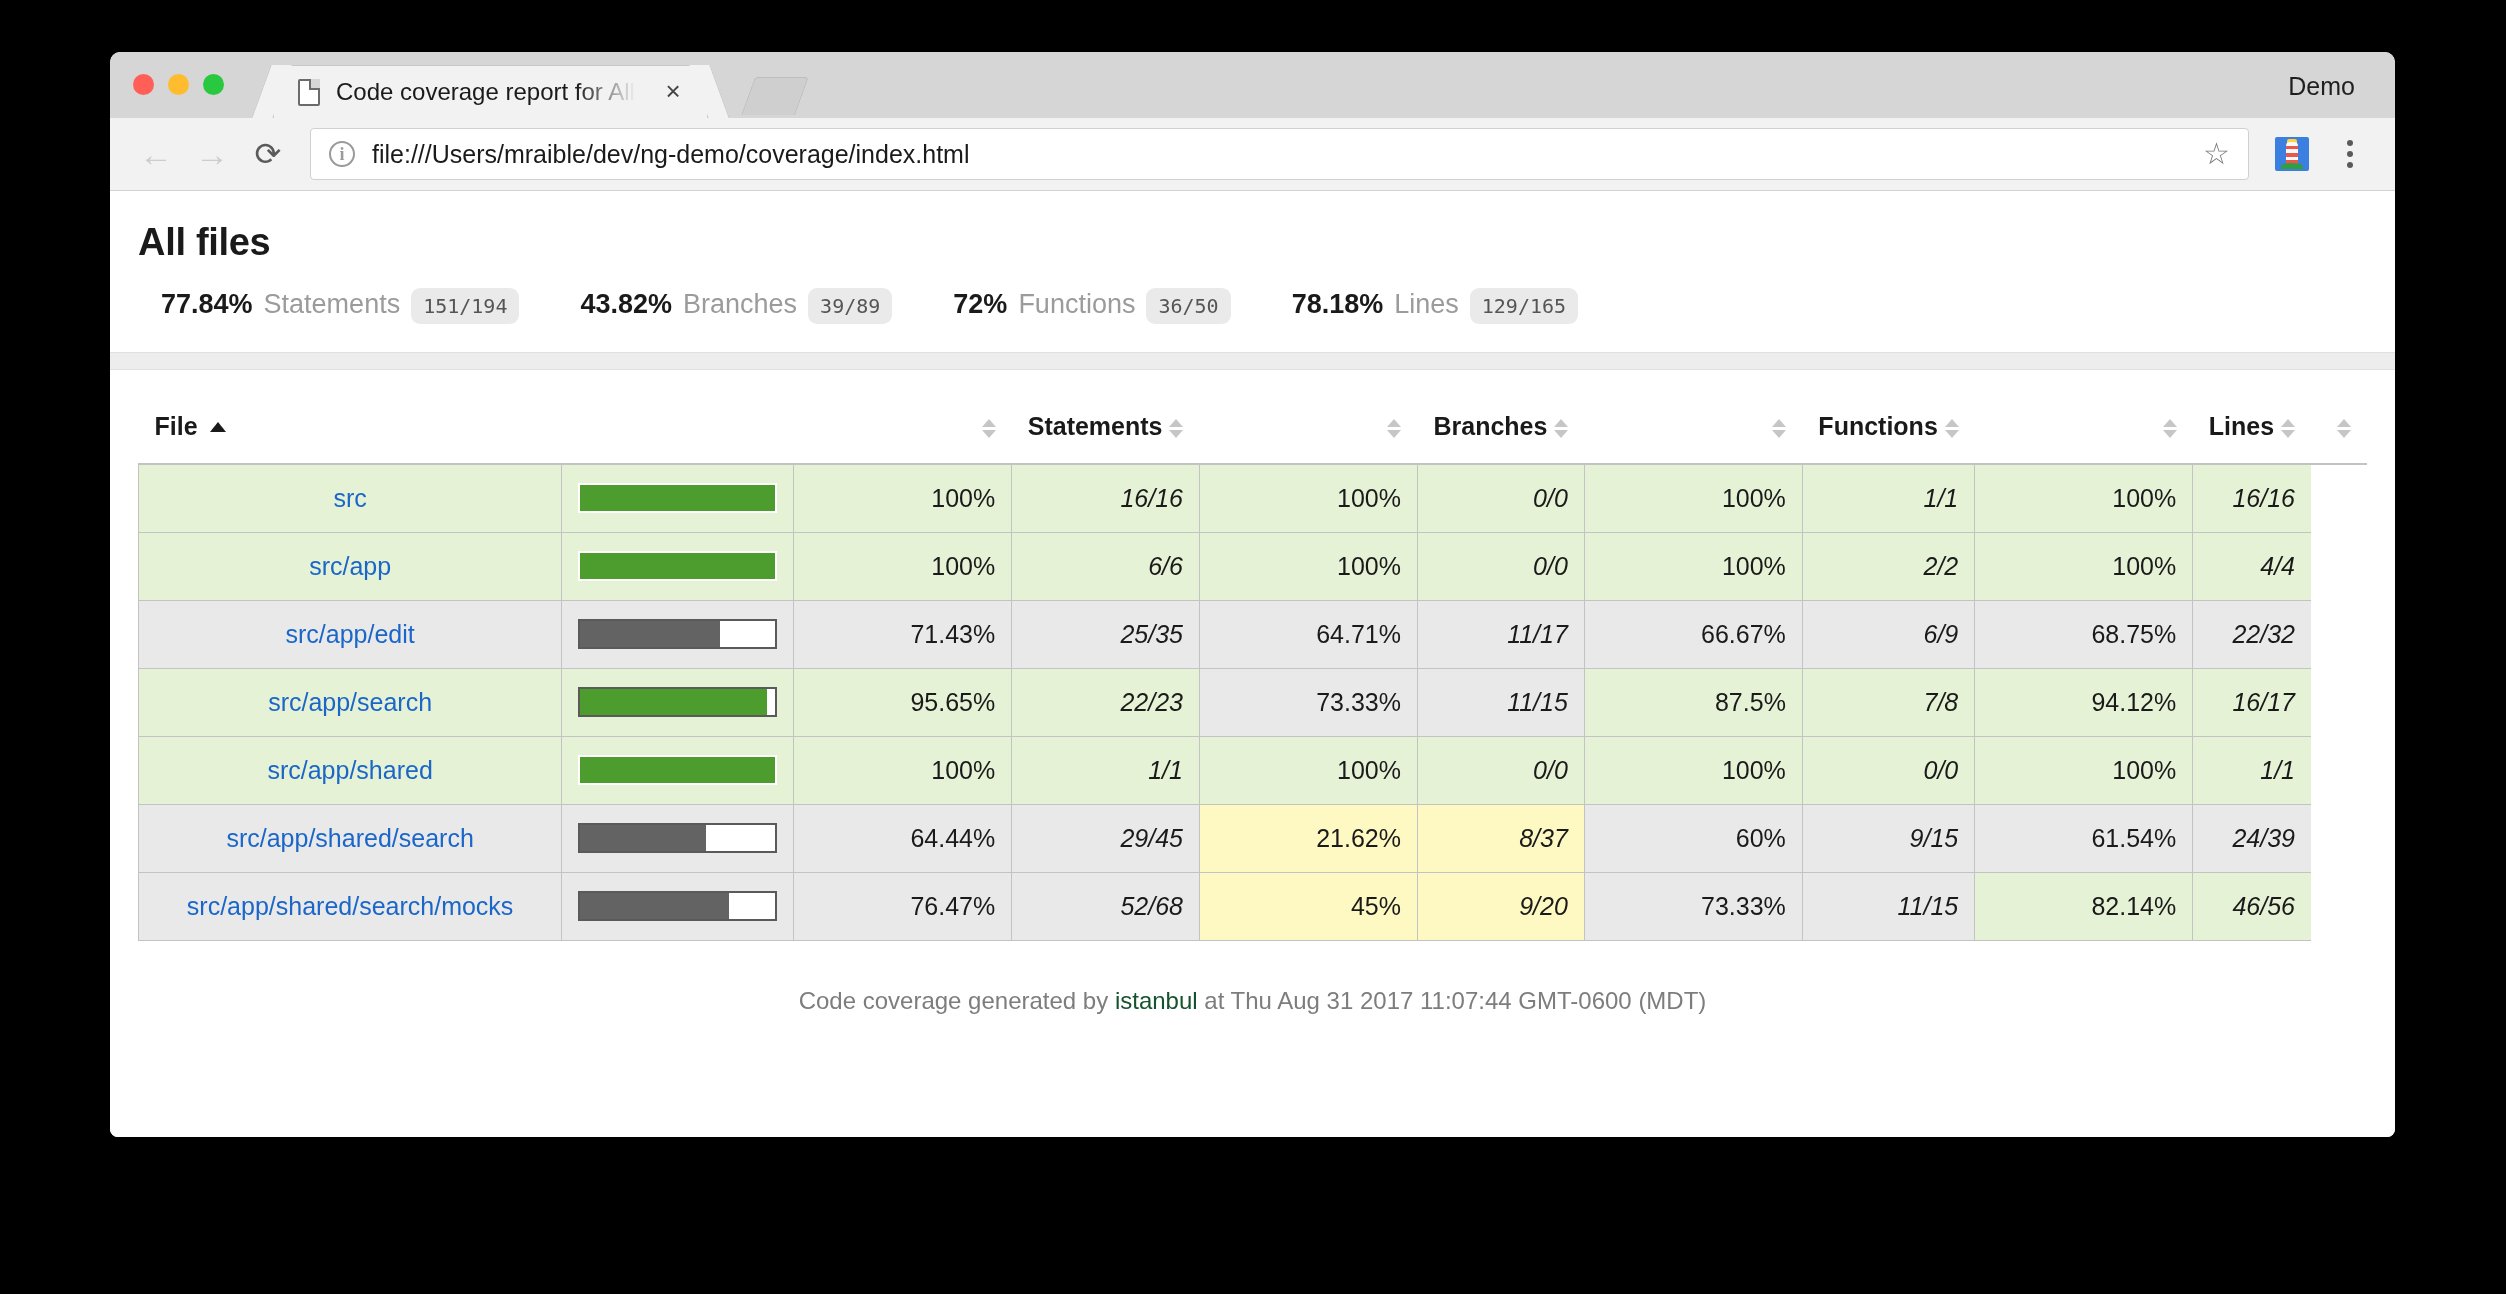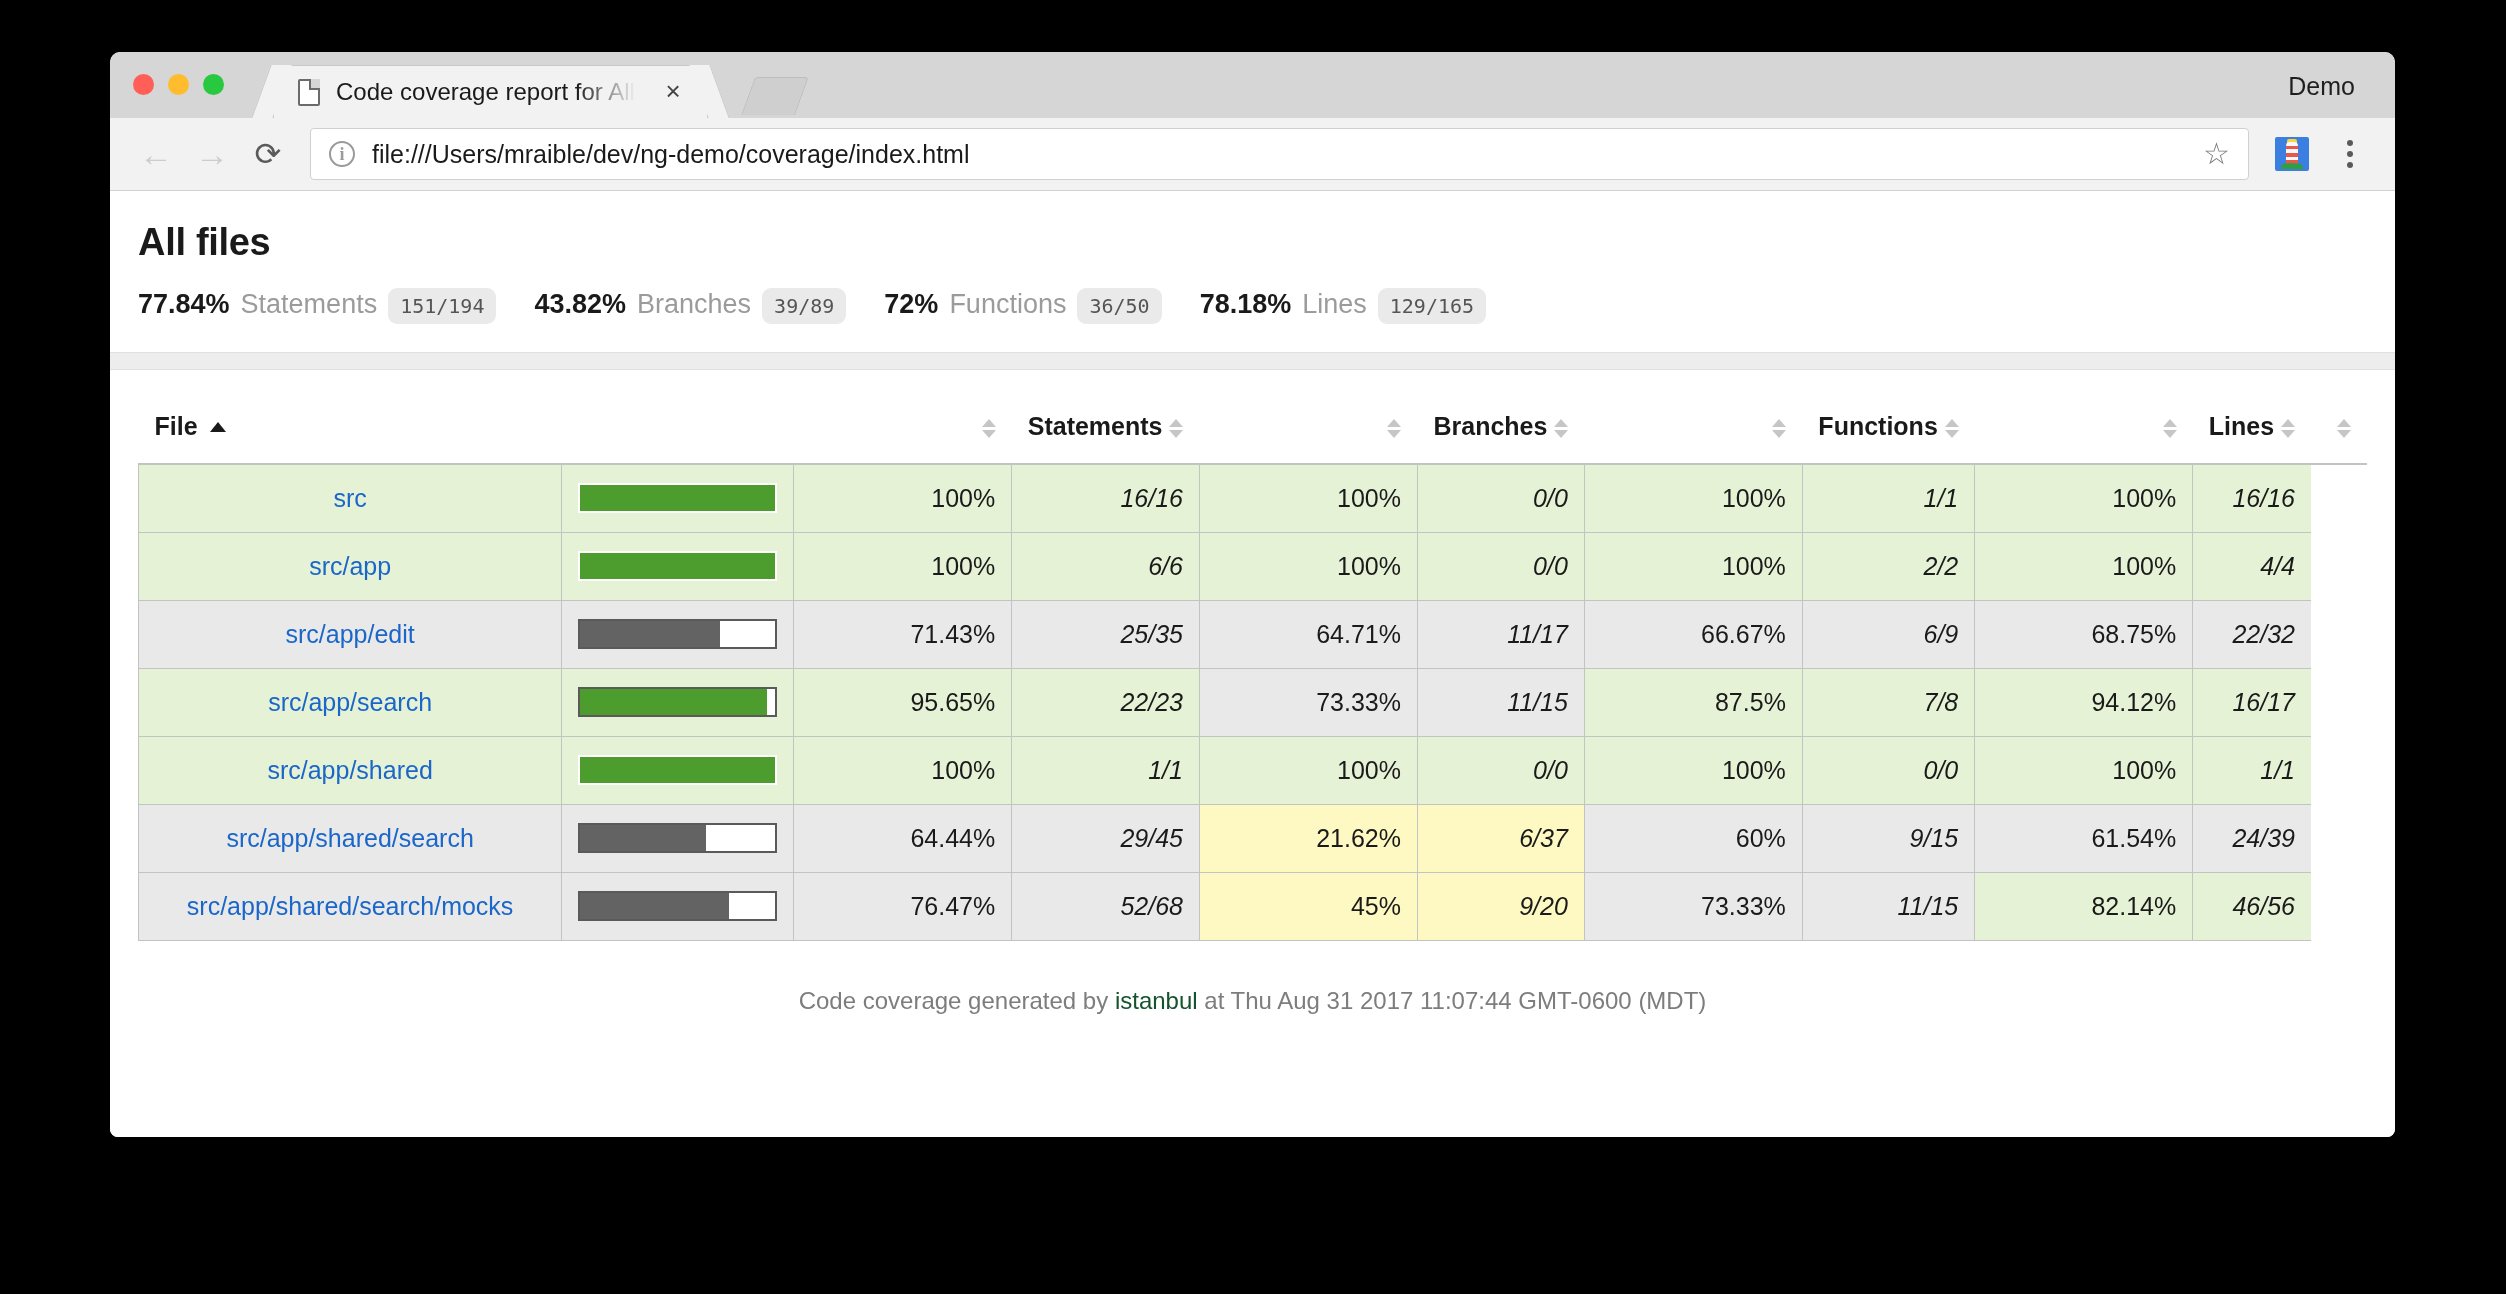--- a/index.html
+++ b/index.html
@@ -246,21 +246,21 @@
     color: #1a1a1a;
     letter-spacing: -0.3px;
   }
 
   .summary-row {
     margin-top: 24px;
     display: flex;
     align-items: baseline;
     gap: 38px;
   }
-  .stat { display: flex; align-items: baseline; gap: 11px; white-space: nowrap; }
+  .stat { display: flex; align-items: baseline; gap: 11px; white-space: nowrap; margin-left: 23px; }
   .stat-pct {
     font-size: 27px;
     font-weight: bold;
     color: #1a1a1a;
   }
   .stat-label {
     font-size: 27px;
     color: #9b9b9b;
   }
   .stat-frac {
@@ -572,21 +572,21 @@
             <tr>
               <td class="c-file tint-medium"><a class="file-link">src/app/shared/search</a></td>
               <td class="c-bar tint-medium">
                 <span class="bar-outer">
                   <span class="bar-fill medium" style="width: 64.44%;"></span>
                 </span>
               </td>
               <td class="c-pct tint-medium">64.44%</td>
               <td class="c-abs tint-medium">29/45</td>
               <td class="c-pct tint-low">21.62%</td>
-              <td class="c-abs tint-low">6/37</td>
+              <td class="c-abs tint-low">8/37</td>
               <td class="c-pct tint-medium">60%</td>
               <td class="c-abs tint-medium">9/15</td>
               <td class="c-pct tint-medium">61.54%</td>
               <td class="c-abs tint-medium last">24/39</td>
             </tr>
             <tr>
               <td class="c-file tint-medium"><a class="file-link">src/app/shared/search/mocks</a></td>
               <td class="c-bar tint-medium">
                 <span class="bar-outer">
                   <span class="bar-fill medium" style="width: 76.47%;"></span>

